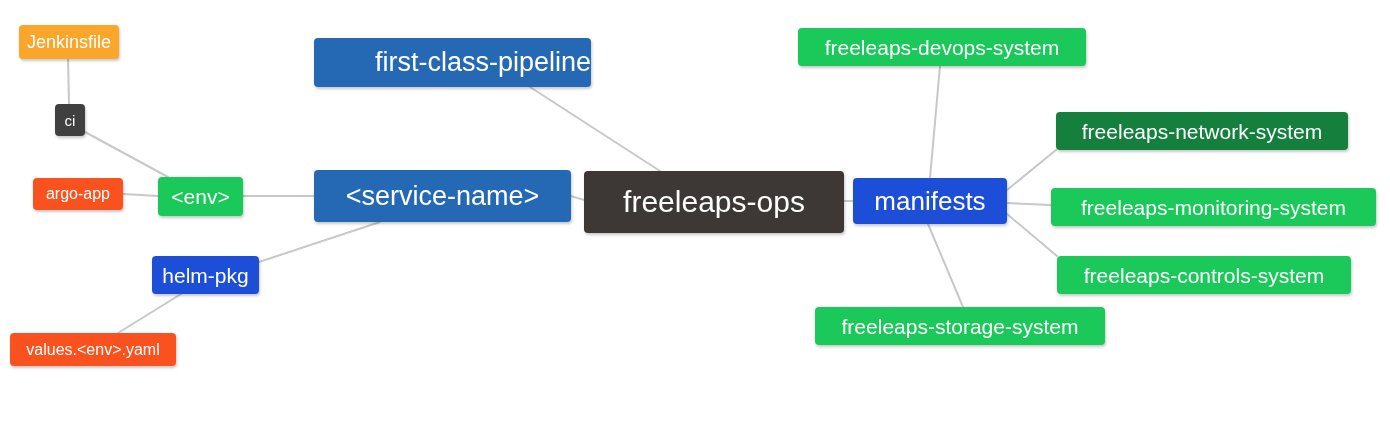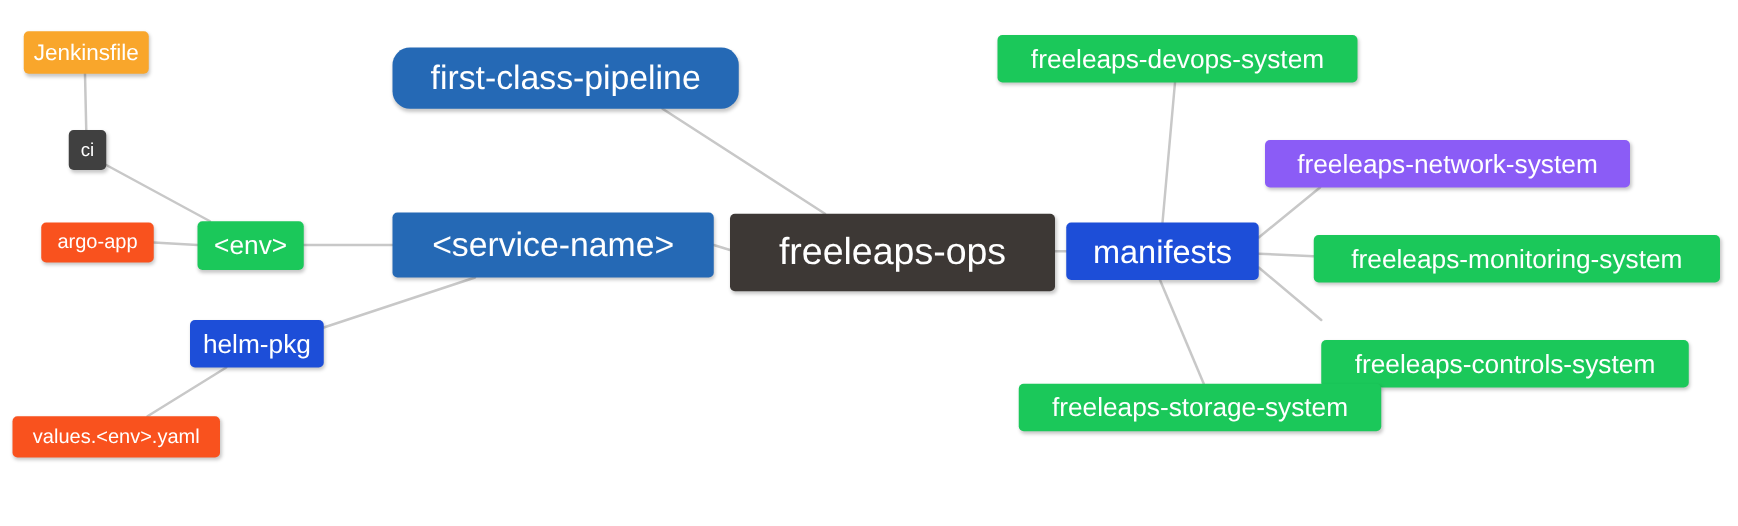--- a/index.html
+++ b/index.html
@@ -65,21 +65,21 @@
       <line x1="1007" y1="214" x2="1057" y2="256" stroke="#c8c8c8" stroke-width="2" stroke-linecap="round"></line>
       <line x1="928" y1="224" x2="963" y2="307" stroke="#c8c8c8" stroke-width="2" stroke-linecap="round"></line>
     </svg>
   <div id="node-layer">
       <div class="node" style="left: 584px; top: 171px; width: 260px; height: 62px; background: rgb(61, 56, 53); border-radius: 4px; color: rgb(255, 255, 255);">
         <span class="node-label" style="font-size: 30px;">freeleaps-ops</span>
       </div>
       <div class="node" style="left: 314px; top: 170px; width: 257px; height: 52px; background: rgb(37, 105, 181); border-radius: 4px; color: rgb(255, 255, 255);">
         <span class="node-label" style="font-size: 27px;">&lt;service-name&gt;</span>
       </div>
-      <div class="node" style="left: 314px; top: 38px; width: 277px; height: 49px; background: rgb(37, 105, 181); border-radius: 14px; color: rgb(255, 255, 255);">
+      <div class="node" style="left: 314px; top: 38px; width: 277px; height: 49px; background: rgb(37, 105, 181); border-radius: 4px; color: rgb(255, 255, 255); justify-content: flex-end;">
         <span class="node-label" style="font-size: 27px;">first-class-pipeline</span>
       </div>
       <div class="node" style="left: 853px; top: 178px; width: 154px; height: 46px; background: #1d4ed8; border-radius: 4px; color: rgb(255, 255, 255);">
         <span class="node-label" style="font-size: 26px;">manifests</span>
       </div>
       <div class="node" style="left: 158px; top: 177px; width: 85px; height: 39px; background: rgb(27, 200, 90); border-radius: 4px; color: rgb(255, 255, 255); text-align: center;">
         <span class="node-label" style="font-size: 21px;">&lt;env&gt;</span>
       </div>
       <div class="node" style="left: 152px; top: 256px; width: 107px; height: 38px; background: #1d4ed8; border-radius: 4px; color: rgb(255, 255, 255);">
         <span class="node-label" style="font-size: 21px;">helm-pkg</span>
@@ -92,26 +92,26 @@
       </div>
       <div class="node" style="left: 33px; top: 178px; width: 90px; height: 32px; background: rgb(249, 82, 30); border-radius: 4px; color: rgb(255, 255, 255);">
         <span class="node-label" style="font-size: 16px;">argo-app</span>
       </div>
       <div class="node" style="left: 10px; top: 333px; width: 166px; height: 33px; background: rgb(249, 82, 30); border-radius: 4px; color: rgb(255, 255, 255);">
         <span class="node-label" style="font-size: 16px;">values.&lt;env&gt;.yaml</span>
       </div>
       <div class="node" style="left: 798px; top: 28px; width: 288px; height: 38px; background: rgb(27, 200, 90); border-radius: 4px; color: rgb(255, 255, 255);">
         <span class="node-label" style="font-size: 21px;">freeleaps-devops-system</span>
       </div>
-      <div class="node" style="left: 1012px; top: 112px; width: 292px; height: 38px; background: #8b5cf6; border-radius: 4px; color: rgb(255, 255, 255);">
+      <div class="node" style="left: 1056px; top: 112px; width: 292px; height: 38px; background: #15803d; border-radius: 4px; color: rgb(255, 255, 255);">
         <span class="node-label" style="font-size: 21px;">freeleaps-network-system</span>
       </div>
       <div class="node" style="left: 1051px; top: 188px; width: 325px; height: 38px; background: rgb(27, 200, 90); border-radius: 4px; color: rgb(255, 255, 255);">
         <span class="node-label" style="font-size: 21px;">freeleaps-monitoring-system</span>
       </div>
-      <div class="node" style="left: 1057px; top: 272px; width: 294px; height: 38px; background: rgb(27, 200, 90); border-radius: 4px; color: rgb(255, 255, 255);">
+      <div class="node" style="left: 1057px; top: 256px; width: 294px; height: 38px; background: rgb(27, 200, 90); border-radius: 4px; color: rgb(255, 255, 255);">
         <span class="node-label" style="font-size: 21px;">freeleaps-controls-system</span>
       </div>
       <div class="node" style="left: 815px; top: 307px; width: 290px; height: 38px; background: rgb(27, 200, 90); border-radius: 4px; color: rgb(255, 255, 255);">
         <span class="node-label" style="font-size: 21px;">freeleaps-storage-system</span>
       </div>
     </div>
 </div>
 
 </body></html>

